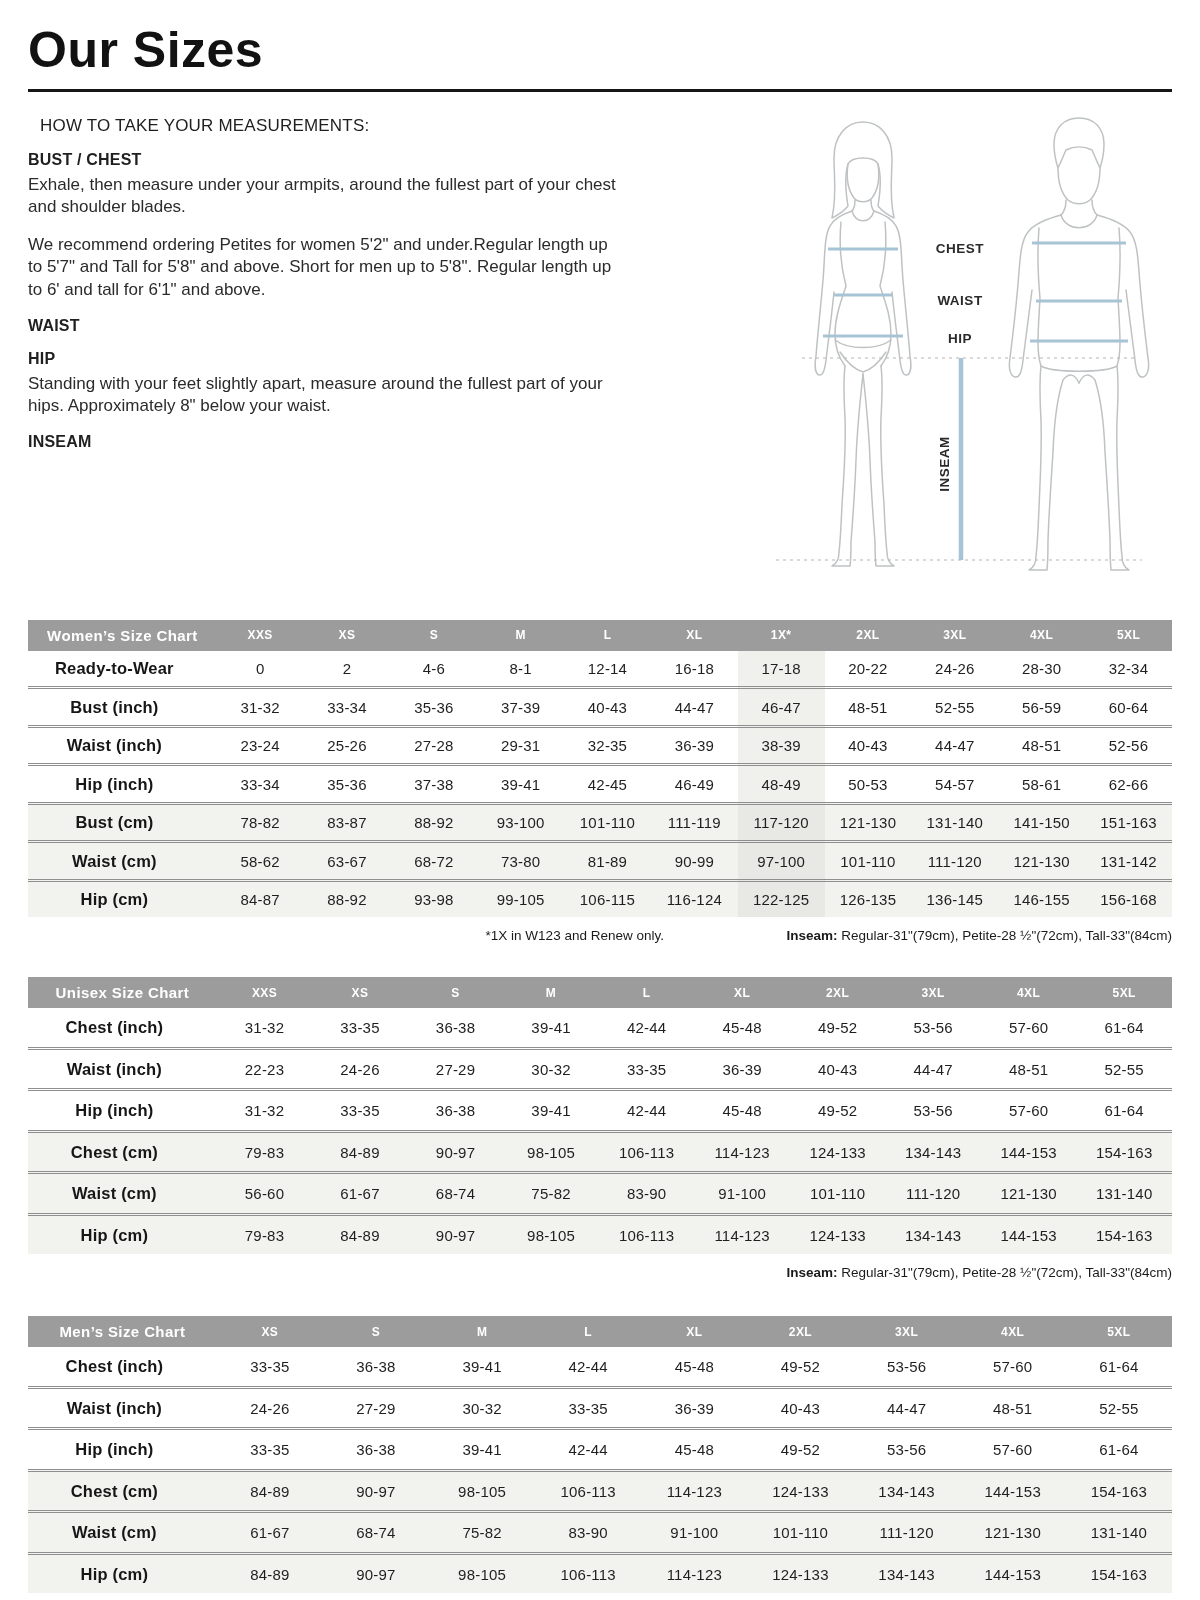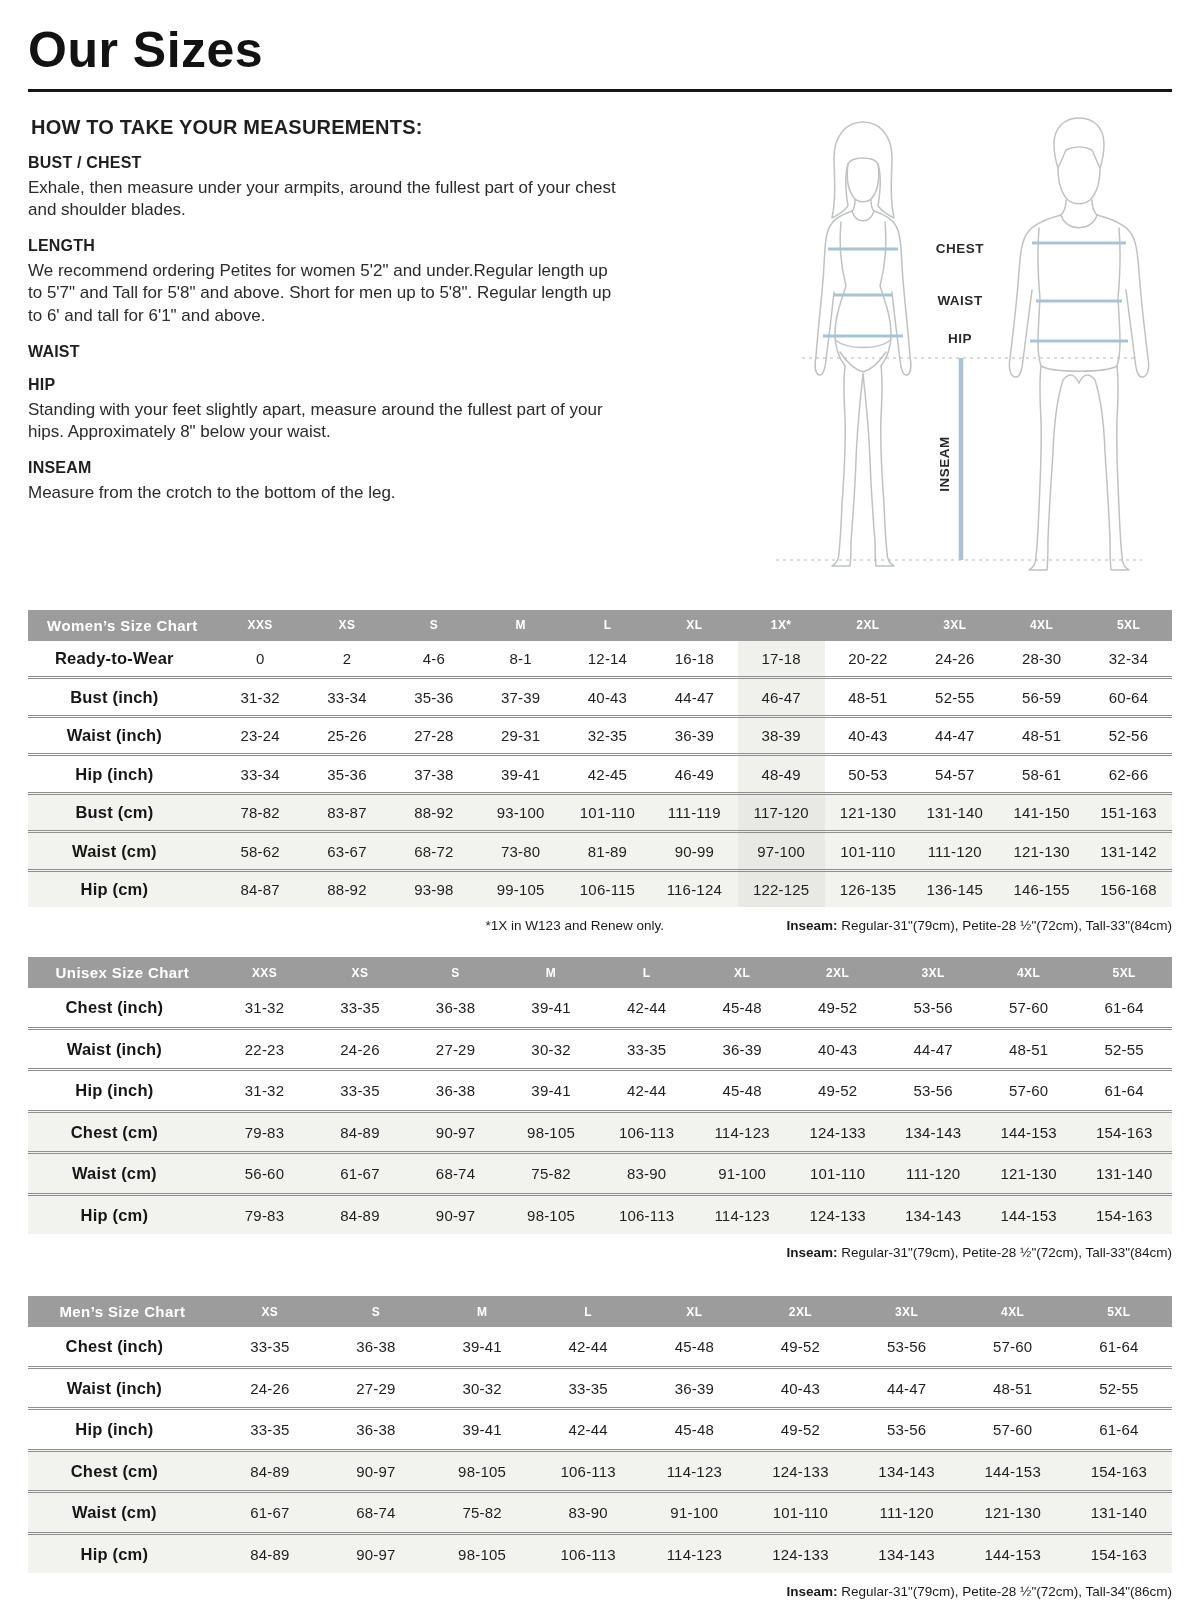--- a/index.html
+++ b/index.html
@@ -13,29 +13,29 @@
   .page-title {
     font-size: 50px; font-weight: 800; letter-spacing: 0.5px;
     margin: 0 0 12px 0; line-height: 1.05; color: #121212;
   }
   .title-divider { height: 3px; background: #161616; margin: 0 0 20px 0; }
 
   .content-row { display: flex; align-items: flex-start; }
   .text-col { width: 722px; }
   .diagram-col { margin-left: auto; width: 404px; }
 
-  .instr-heading { font-size: 20px; font-weight: 700; margin: 4px 0 0 3px; letter-spacing: 0.2px; }
+  .instr-heading { font-size: 17px; font-weight: 400; margin: 4px 0 0 12px; letter-spacing: 0.2px; }
   .section { margin-top: 15px; }
   .section-title { font-size: 16px; font-weight: 800; margin: 0 0 5px 0; letter-spacing: 0.2px; }
   .section-body {
     font-size: 17px; line-height: 1.33; color: #2b2b2b;
     white-space: pre-line; margin: 0;
   }
 
-  .table-block { margin-top: 24px; }
+  .table-block { margin-top: 34px; }
   .table-block.tight { margin-top: 36px; }
   table.sz { width: 100%; border-collapse: collapse; table-layout: fixed; }
   table.sz thead th {
     background: #9c9c9c; color: #ffffff; font-weight: 700;
     font-size: 12px; padding: 7px 0; letter-spacing: 0.4px; text-align: center;
   }
   table.sz thead th.tname { font-size: 15px; }
   table.sz tbody td {
     text-align: center; font-size: 15px; padding: 8.5px 0 8px 0;
     color: #1f1f1f; letter-spacing: 0.2px;
@@ -72,36 +72,34 @@
 <div class="content-row">
   <div class="text-col">
     <div class="instr-heading">HOW TO TAKE YOUR MEASUREMENTS:</div>
 
     <div class="section">
       <div class="section-title">BUST / CHEST</div>
       <p class="section-body">Exhale, then measure under your armpits, around the fullest part of your chest
 and shoulder blades.</p>
     </div>
     <div class="section">
-      <div class="section-title">LENGTH</div>
       <p class="section-body">We recommend ordering Petites for women 5'2" and under.Regular length up
 to 5'7" and Tall for 5'8" and above. Short for men up to 5'8". Regular length up
 to 6' and tall for 6'1" and above.</p>
     </div>
     <div class="section">
       <div class="section-title">WAIST</div>
     </div>
     <div class="section">
       <div class="section-title">HIP</div>
       <p class="section-body">Standing with your feet slightly apart, measure around the fullest part of your
 hips. Approximately 8" below your waist.</p>
     </div>
     <div class="section">
       <div class="section-title">INSEAM</div>
-      <p class="section-body">Measure from the crotch to the bottom of the leg.</p>
     </div>
   </div>
 
   <div class="diagram-col">
     <svg width="404" height="470" viewBox="0 0 404 470">
 
       <g>
         <path class="fig-line" d="M95,10 C78,10 66,24 66,46 C66,64 69,84 64,106 C70,103 76,99 80,94 C77,76 77,62 80,52 C84,44 106,44 110,52 C113,62 113,76 110,94 C114,99 120,103 126,106 C121,84 124,64 124,46 C124,24 112,10 95,10 Z"></path>
         <path class="fig-line" d="M80,52 C78,66 80,78 86,86 C90,91 100,91 104,86 C110,78 112,66 110,52"></path>
         <path class="fig-line" d="M87,88 C87,93 86,97 84,99 M103,88 C103,93 104,97 106,99"></path>

